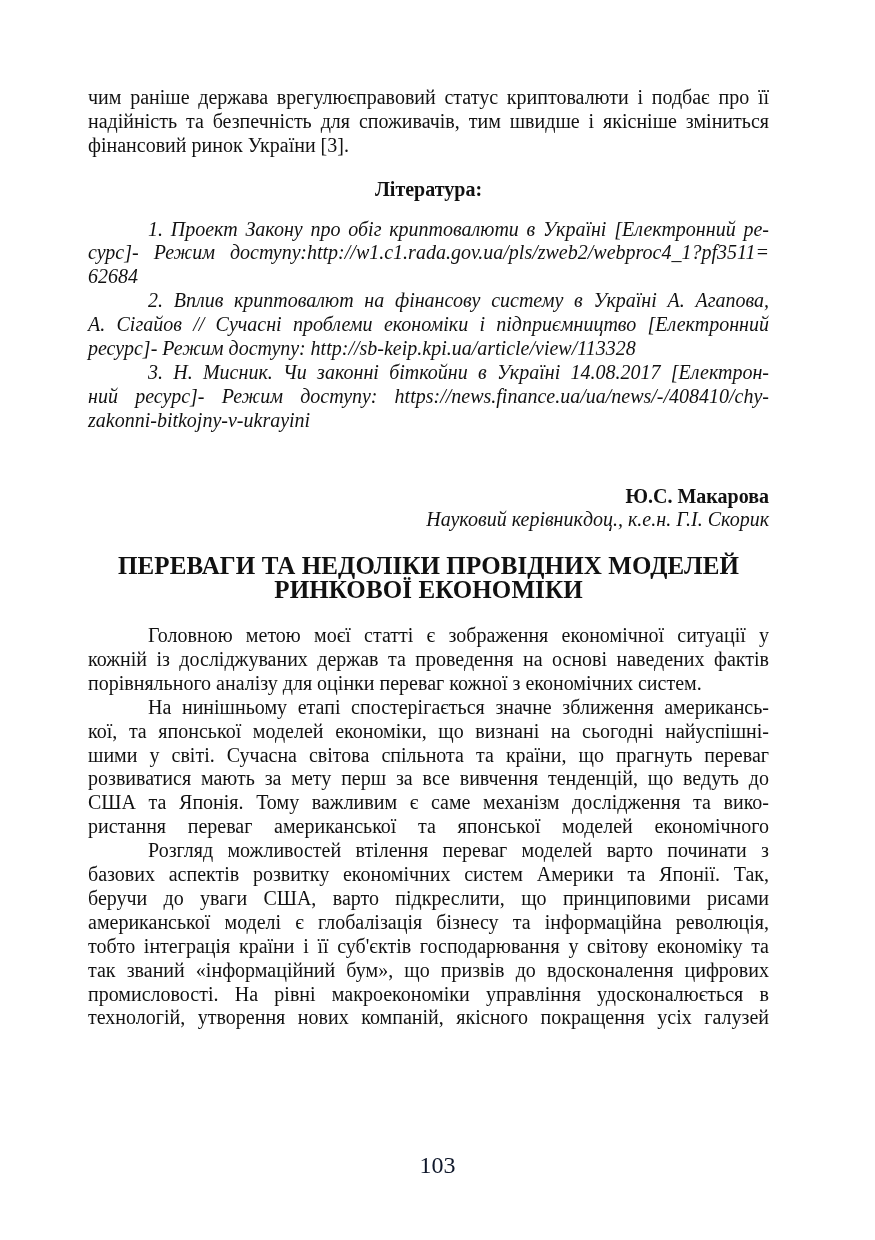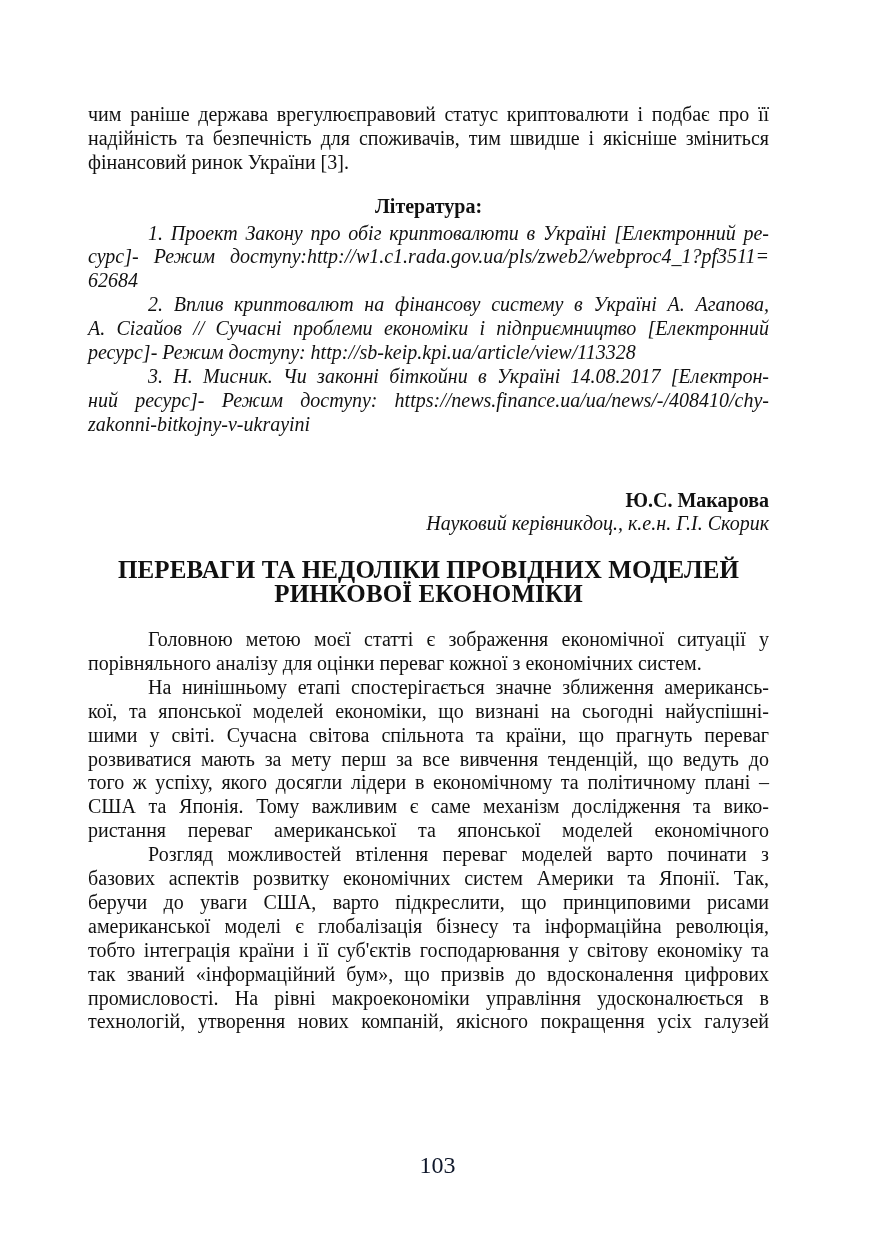--- a/index.html
+++ b/index.html
@@ -1,30 +1,30 @@
 <!DOCTYPE html>
 <html><head>
 <meta charset="utf-8">
 <style>
   html, body { margin: 0; padding: 0; background: #ffffff; }
   body { width: 875px; height: 1240px; position: relative; overflow: hidden; }
   .page {
-    position: absolute; left: 88px; top: 103px; width: 681px;
+    position: absolute; left: 88px; top: 86px; width: 681px;
     font-family: "Liberation Serif", serif; color: #111111;
     font-size: 20px; line-height: 23.9px;
   }
   .ln { display: block; white-space: nowrap; text-align: justify; text-align-last: justify; height: 23.9px; overflow: visible; }
   .ln.last { text-align-last: left; }
   .ln.ind { padding-left: 60px; }
   .ln.center { text-align-last: center; }
   .ln.right { text-align: right; text-align-last: right; }
   .italic { font-style: italic; }
   .bold { font-weight: bold; }
   .ref .ln { font-style: italic; }
-  .refs { margin-top: 3px; }
+  .refs { margin-top: 16px; }
   .gap-lit { height: 20px; }
   .gap-author { height: 52px; }
   .gap-title { height: 22px; }
   .gap-body { height: 22px; }
   .title .ln { font-weight: bold; font-size: 25px; letter-spacing: 0.1px; }
   .pagenum {
     position: absolute; left: 0; width: 875px; top: 1152px; text-align: center;
     font-family: "Liberation Serif", serif; font-size: 24px; color: #0f172a;
   }
 </style>
@@ -70,29 +70,29 @@
 
   <div class="title">
     <span class="ln center">ПЕРЕВАГИ ТА НЕДОЛІКИ ПРОВІДНИХ МОДЕЛЕЙ</span>
     <span class="ln center">РИНКОВОЇ ЕКОНОМІКИ</span>
   </div>
 
   <div class="gap-body"></div>
 
   <div>
     <span class="ln ind">Головною метою моєї статті є зображення економічної ситуації у</span>
+    <span class="ln">кожній із досліджуваних держав та проведення на основі наведених фактів</span>
     <span class="ln last">порівняльного аналізу для оцінки переваг кожної з економічних систем.</span>
   </div>
 
   <div>
     <span class="ln ind">На нинішньому етапі спостерігається значне зближення американсь-</span>
     <span class="ln">кої, та японської моделей економіки, що визнані на сьогодні найуспішні-</span>
     <span class="ln">шими у світі. Сучасна світова спільнота та країни, що прагнуть переваг</span>
     <span class="ln">розвиватися мають за мету перш за все вивчення тенденцій, що ведуть до</span>
-    <span class="ln">того ж успіху, якого досягли лідери в економічному та політичному плані –</span>
     <span class="ln">США та Японія. Тому важливим є саме механізм дослідження та вико-</span>
     <span class="ln">ристання переваг американської та японської моделей економічного</span>
   </div>
 
   <div>
     <span class="ln ind">Розгляд можливостей втілення переваг моделей варто починати з</span>
     <span class="ln">базових аспектів розвитку економічних систем Америки та Японії. Так,</span>
     <span class="ln">беручи до уваги США, варто підкреслити, що принциповими рисами</span>
     <span class="ln">американської моделі є глобалізація бізнесу та інформаційна революція,</span>
     <span class="ln">тобто інтеграція країни і її суб'єктів господарювання у світову економіку та</span>

